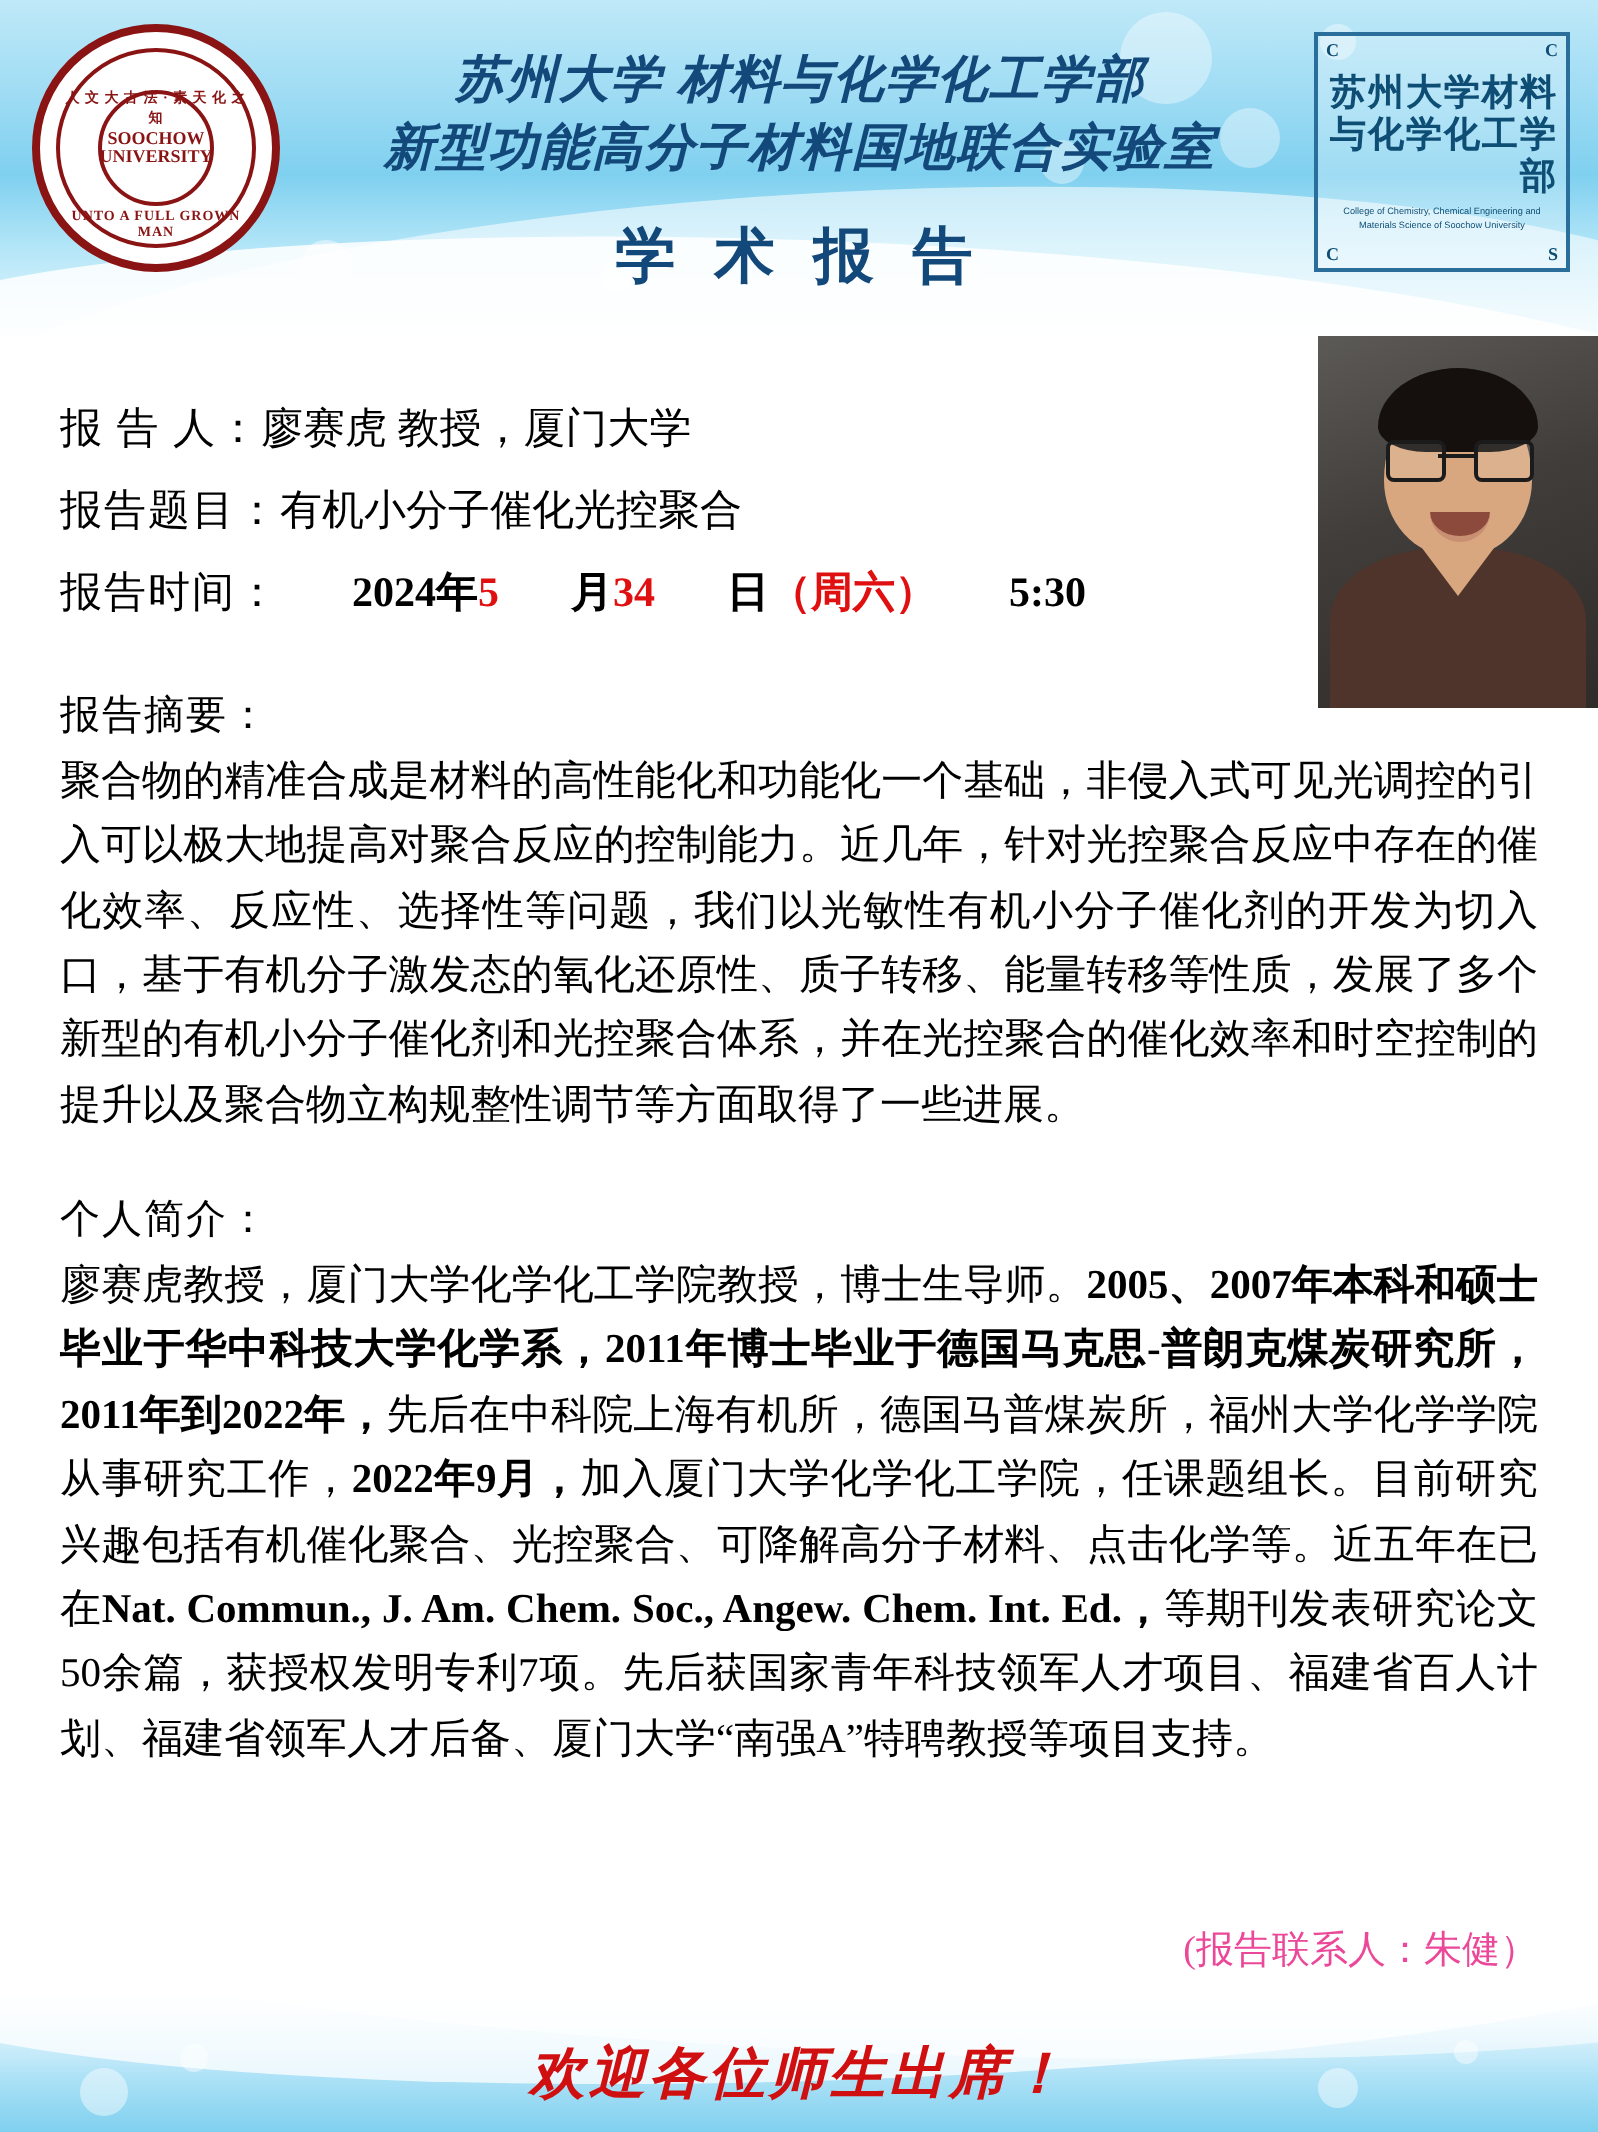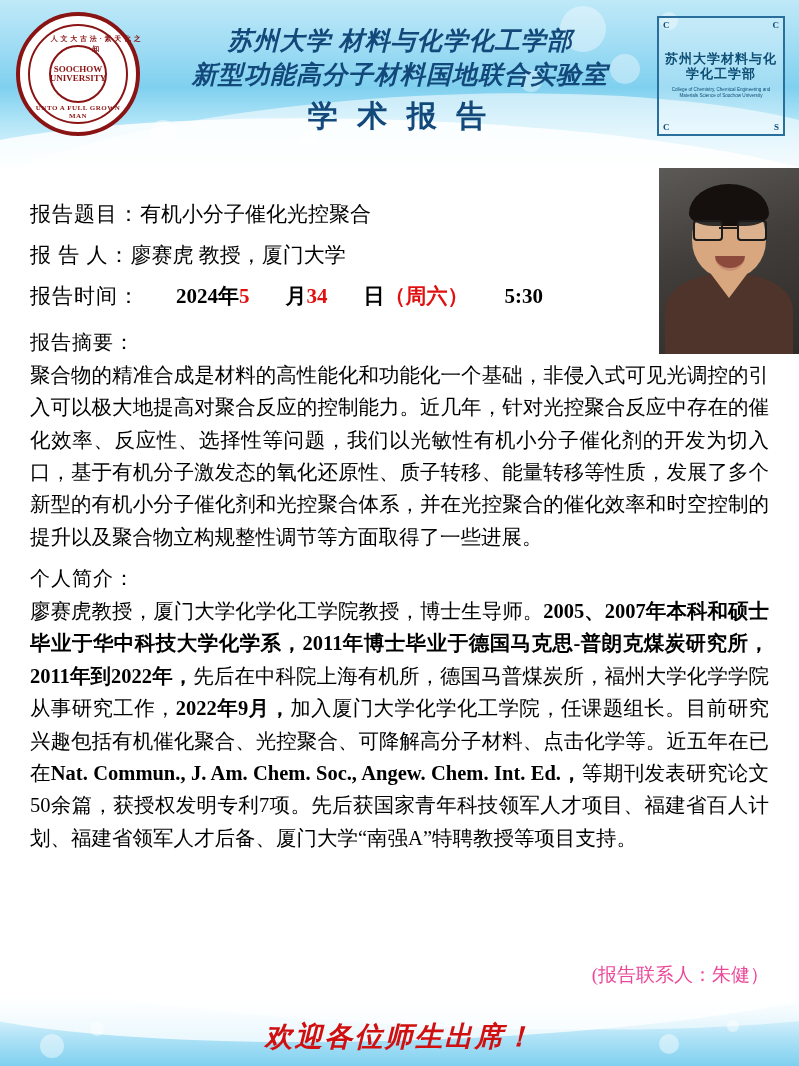--- a/index.html
+++ b/index.html
@@ -105,45 +105,45 @@
   .seal-top-text, .seal-bottom-text {
     position: absolute;
     left: 0;
     width: 100%;
     text-align: center;
     color: #8a1414;
     font-size: 7px;
     letter-spacing: 0.5px;
     font-weight: bold;
   }
-  .seal-top-text { top: 8px; margin-left: 18px; }
+  .seal-top-text { top: 18px; }
   .seal-bottom-text { bottom: 2px; }
 
   
   .school-logo {
     position: absolute;
     right: 14px;
     top: 16px;
     width: 128px;
     height: 120px;
     border: 2px solid #2a6f9c;
     box-sizing: border-box;
     background: rgba(255,255,255,0.25);
     display: flex;
     flex-direction: column;
     align-items: center;
     justify-content: center;
     padding: 4px;
   }
   .school-logo-cn {
     color: #0e4e75;
-    font-size: 13px;
+    font-size: 18px;
     font-weight: bold;
     letter-spacing: 1px;
-    text-align: center;
+    text-align: right;
     line-height: 1.15;
   }
   .school-logo-en {
     margin-top: 5px;
     color: #0e4e75;
     font-size: 4.6px;
     text-align: center;
     line-height: 1.35;
     font-family: "Liberation Sans", sans-serif;
   }
@@ -168,21 +168,21 @@
   .header-line1, .header-line2 {
     color: #12497a;
     font-size: 25px;
     font-weight: bold;
     letter-spacing: 1px;
     line-height: 1.35;
     font-family: "Liberation Serif", "DejaVu Serif", serif;
     font-style: italic;
   }
   .header-line3 {
-    margin-top: 4px;
+    margin-top: 16px;
     color: #12497a;
     font-size: 30px;
     font-weight: bold;
     letter-spacing: 6px;
     font-family: "Liberation Serif", "DejaVu Serif", serif;
   }
 
   
   .content {
     position: relative;
@@ -288,21 +288,21 @@
     position: absolute;
     left: 52px;
     top: 106px;
     width: 36px;
     height: 24px;
     background: #d8a77f;
     clip-path: polygon(50% 100%, 0 0, 100% 0);
   }
 
   .section {
-    margin-top: 8px;
+    margin-top: 24px;
   }
   .section-title {
     font-size: 20px;
     color: #000;
     letter-spacing: 1px;
     line-height: 1.7;
   }
   .section-body {
     font-size: 20.5px;
     color: #000;
@@ -422,24 +422,24 @@
       <div class="portrait-face"></div>
       <div class="portrait-hair"></div>
       <div class="portrait-glass-l"></div>
       <div class="portrait-glass-r"></div>
       <div class="portrait-bridge"></div>
       <div class="portrait-mouth"></div>
     </div>
 
     <div class="info-block">
       <div class="info-row">
-        <span class="info-label">报告题目：</span><span class="info-value-normal">有机小分子催化光控聚合</span>
+        <span class="info-label">报 告 人：</span><span class="info-value-normal">廖赛虎 教授，厦门大学</span>
       </div>
       <div class="info-row">
-        <span class="info-label">报 告 人：</span><span class="info-value-normal">廖赛虎 教授，厦门大学</span>
+        <span class="info-label">报告题目：</span><span class="info-value-normal">有机小分子催化光控聚合</span>
       </div>
       <div class="info-row">
         <span class="info-label">报告时间：</span><span class="info-value">2024年</span><span class="red">5</span><span class="info-value">月</span><span class="red">34</span><span class="info-value">日</span><span class="red">（周六）</span><span class="info-value">5:30</span>
       </div>
     </div>
 
     <div class="section">
       <div class="section-title">报告摘要：</div>
       <div class="section-body">聚合物的精准合成是材料的高性能化和功能化一个基础，非侵入式可见光调控的引入可以极大地提高对聚合反应的控制能力。近几年，针对光控聚合反应中存在的催化效率、反应性、选择性等问题，我们以光敏性有机小分子催化剂的开发为切入口，基于有机分子激发态的氧化还原性、质子转移、能量转移等性质，发展了多个新型的有机小分子催化剂和光控聚合体系，并在光控聚合的催化效率和时空控制的提升以及聚合物立构规整性调节等方面取得了一些进展。</div>
     </div>

